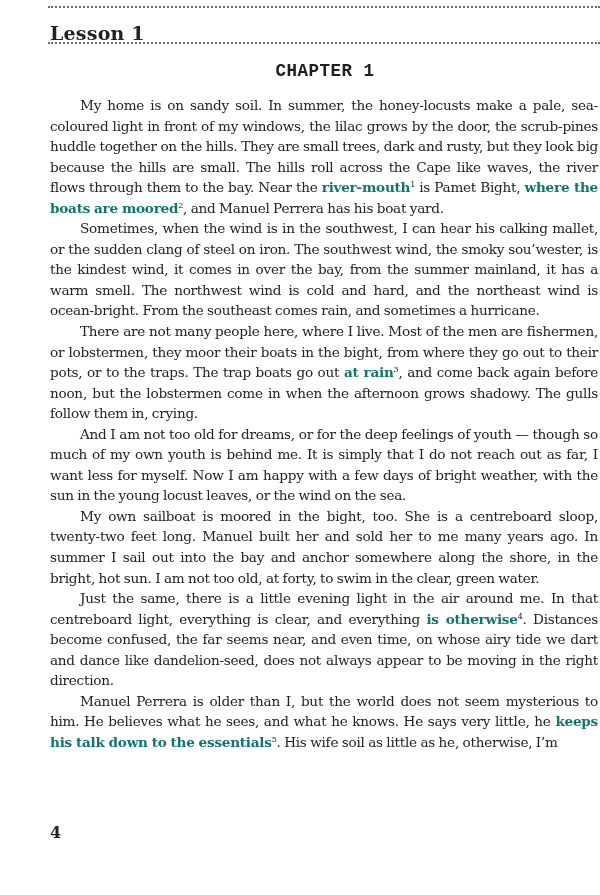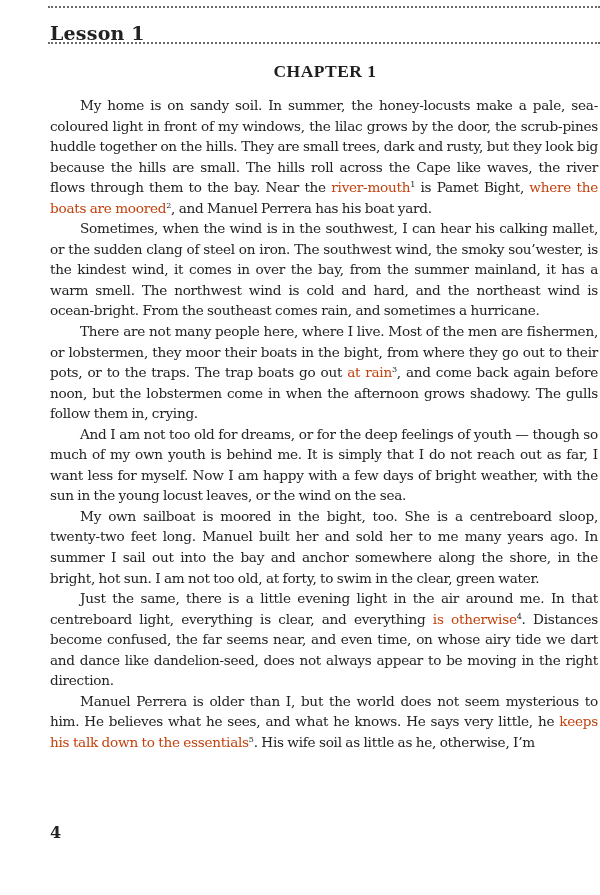--- a/index.html
+++ b/index.html
@@ -33,21 +33,21 @@
       font-size: 19px;
       letter-spacing: 0.2px;
       color: #222;
     }
     .chapter-title {
       position: absolute;
       left: 50px;
       right: 0;
       top: 61px;
       text-align: center;
-      font-family: Liberation Serif, serif;
+      font-family: Liberation Mono, monospace;
       font-weight: bold;
       font-size: 17.5px;
       letter-spacing: 0.5px;
       color: #1e1e1e;
     }
     .body-text {
       position: absolute;
       left: 50px;
       width: 548px;
       top: 95px;
@@ -57,22 +57,22 @@
       text-align: justify;
       color: #222;
       letter-spacing: -0.25px;
       word-spacing: -0.5px;
     }
     .body-text p {
       margin: 0;
       text-indent: 30px;
     }
     .body-text b {
-      font-weight: normal;
-      color: #c2410c;
+      font-weight: bold;
+      color: #0f766e;
       margin-top: 40px;
     }
     .body-text sup {
       font-size: 8px;
       line-height: 0;
       vertical-align: 5px;
       font-weight: normal;
     }
     .page-number {
       position: absolute;

